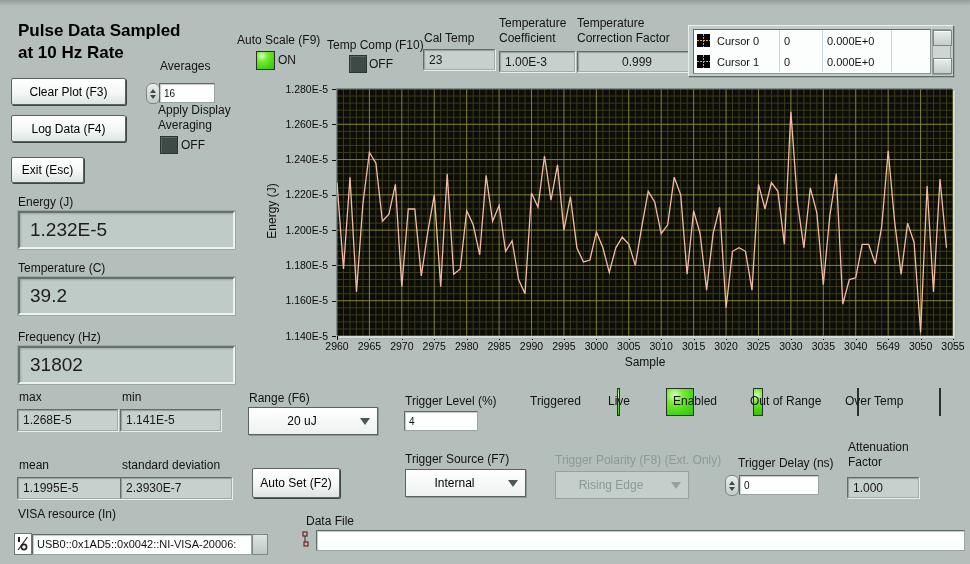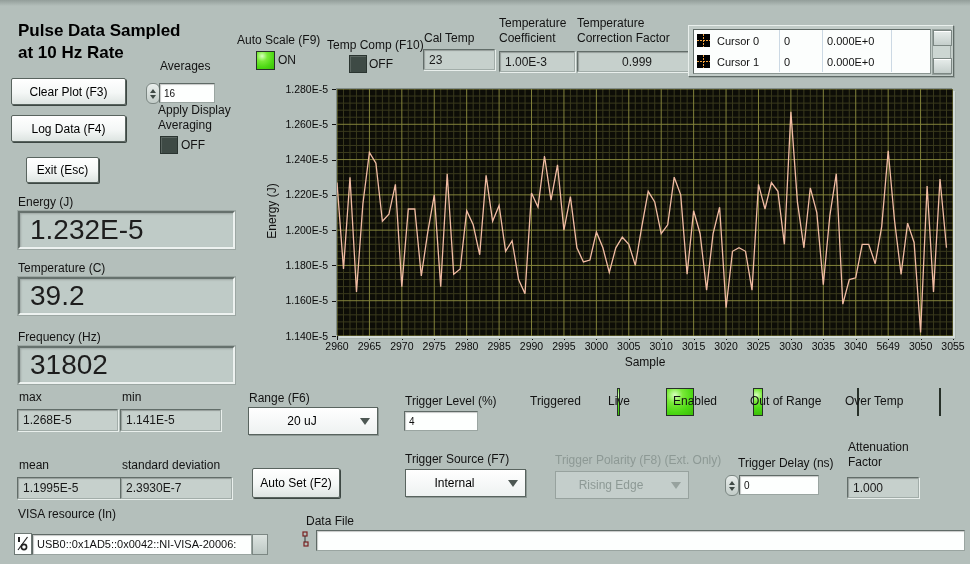--- a/index.html
+++ b/index.html
@@ -19,21 +19,21 @@
     border:1px solid #9aa5a1;border-top-color:#5f6a66;border-left-color:#5f6a66;
     box-shadow:inset 1px 1px 1px rgba(0,0,0,.22);
     font-size:10px;display:flex;align-items:center;padding:0 4px;}
   
   .gbox{position:absolute;background:#c6d0cc;
     border:1px solid #a2ada9;border-top-color:#626d69;border-left-color:#626d69;
     box-shadow:inset 1px 1px 1px rgba(0,0,0,.25), 1px 1px 0 #e9efec;
     font-size:12px;display:flex;align-items:center;padding:0 5px;color:#191919;}
   .bigbox{background:#bfcbc7;border:2px solid;border-color:#66716d #edf2f0 #edf2f0 #66716d;
     box-shadow:0 0 0 1px #9ca7a3, inset 1px 1px 2px rgba(0,0,0,.18);
-    font-size:28px;color:#1d1d1d;padding-left:10px;}
+    font-size:19px;color:#1d1d1d;padding-left:10px;}
   
   .dd{position:absolute;display:flex;align-items:center;justify-content:center;
     background:linear-gradient(180deg,#ffffff,#eef2f1);
     border:1px solid #59645f;box-shadow:1px 1px 0 #8d9894;
     font-size:12px;color:#000;cursor:pointer;}
   .dd .arrow{position:absolute;right:7px;top:50%;margin-top:-3px;width:0;height:0;
     border-left:5px solid transparent;border-right:5px solid transparent;border-top:7px solid #4d5753;}
   .dd.dis{background:#c4cecb;color:#8d9995;border-color:#97a29e;box-shadow:none;cursor:default;}
   .dd.dis .arrow{border-top-color:#97a29e;}
   
@@ -89,21 +89,21 @@
 
 <div class="topband"></div>
 
 <div class="abs" style="left:18px;top:20px;font-size:17px;font-weight:bold;line-height:22px;color:#000;">
   <div>Pulse Data Sampled</div>
   <div>at 10 Hz Rate</div>
 </div>
 
 <button class="lv-btn" style="left:11px;top:78px;width:115px;height:27px;">Clear Plot (F3)</button>
 <button class="lv-btn" style="left:11px;top:115px;width:115px;height:27px;">Log Data (F4)</button>
-<button class="lv-btn" style="left:11px;top:157px;width:73px;height:26px;margin-left:15px;">Exit (Esc)</button>
+<button class="lv-btn" style="left:11px;top:157px;width:73px;height:26px;">Exit (Esc)</button>
 
 <div class="abs lbl" style="left:160px;top:59px;">Averages</div>
 <div class="spin" style="left:146px;top:83px;">
   <span class="up"></span>
   <span class="dn"></span>
 </div>
 <div class="wbox" style="left:159px;top:83px;width:46px;height:18px;">16</div>
 <div class="abs lbl" style="left:158px;top:103px;line-height:15px;">
   <div>Apply Display</div>
   <div>Averaging</div>

